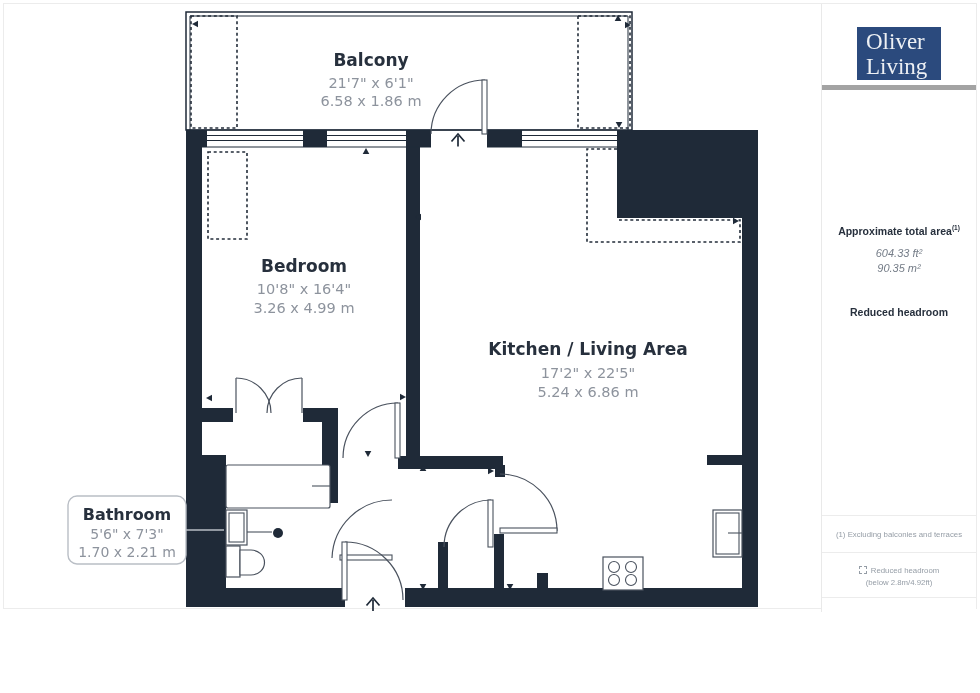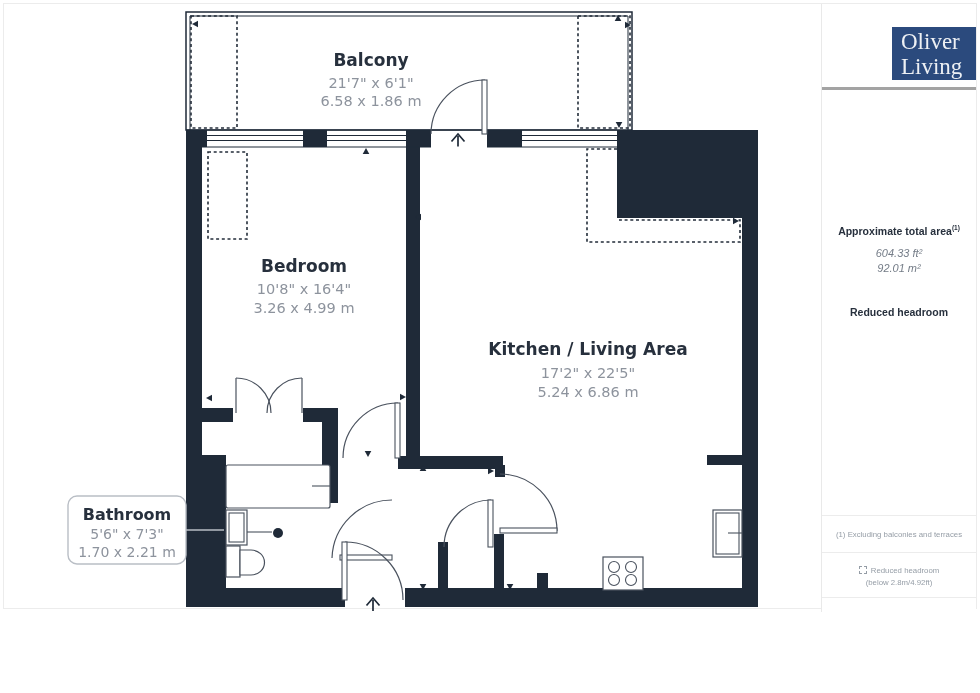--- a/index.html
+++ b/index.html
@@ -22,21 +22,21 @@
   .fixline   { fill:none; stroke:#4a525e; stroke-width:1.1; }
   .marker    { fill:#1f2a38; }
   .chevron   { fill:none; stroke:#1f2a38; stroke-width:1.7; }
   .room-name { font-family:"DejaVu Sans", sans-serif; font-size:17px; font-weight:bold; fill:#27303d; text-anchor:middle; }
   .room-dim  { font-family:"DejaVu Sans", sans-serif; font-size:14.5px; fill:#8d939d; text-anchor:middle; }
   .callout-box { fill:#ffffff; stroke:#b9bec5; stroke-width:1.4; }
   .leader    { stroke:#b9bec5; stroke-width:1.3; }
 
   
   .sidebar { position:absolute; top:4px; right:4px; width:154px; height:683px; background:#fff; border-left:1px solid #e9e9e9; }
-  .s-logo { height:86px; border-bottom:3px solid #a3a3a3; display:flex; justify-content:flex-end; align-items:flex-start; padding-top:23px; box-sizing:border-box; }
+  .s-logo { height:86px; border-bottom:5px solid #a3a3a3; display:flex; justify-content:center; align-items:flex-start; padding-top:23px; box-sizing:border-box; }
   .logo-box {
     width:84px; height:53px; background:#2b4a7d; color:#edf0f4;
     font-family:"Liberation Serif", serif; font-size:23px; line-height:25px;
     padding:2px 0 0 9px; box-sizing:border-box;
   }
   .s-measure { height:426px; border-bottom:1px solid #ececec; text-align:center; box-sizing:border-box; padding-top:134px; }
   .m-head { font-size:10.5px; font-weight:bold; color:#27303d; }
   .m-head sup { font-size:6.5px; }
   .m-vals { margin-top:9px; font-size:11px; color:#747c87; line-height:15px;font-style:italic; }
   .m-gap { margin-top:30px; }
@@ -203,21 +203,21 @@
       <div class="logo-box">
         <div>Oliver</div>
         <div>Living</div>
       </div>
     </div>
 
     <div class="s-measure">
       <div class="m-head"><span>Approximate total area</span><sup>(1)</sup></div>
       <div class="m-vals">
         <div>604.33 ft²</div>
-        <div>92.01 m²</div>
+        <div>90.35 m²</div>
       </div>
       <div class="m-head m-gap">Reduced headroom</div>
     </div>
 
     <div class="s-footnote">
       <span>(1) Excluding balconies and terraces</span>
     </div>
 
     <div class="s-legend">
       <div><span class="legend-sq"></span><span>Reduced headroom</span></div>

